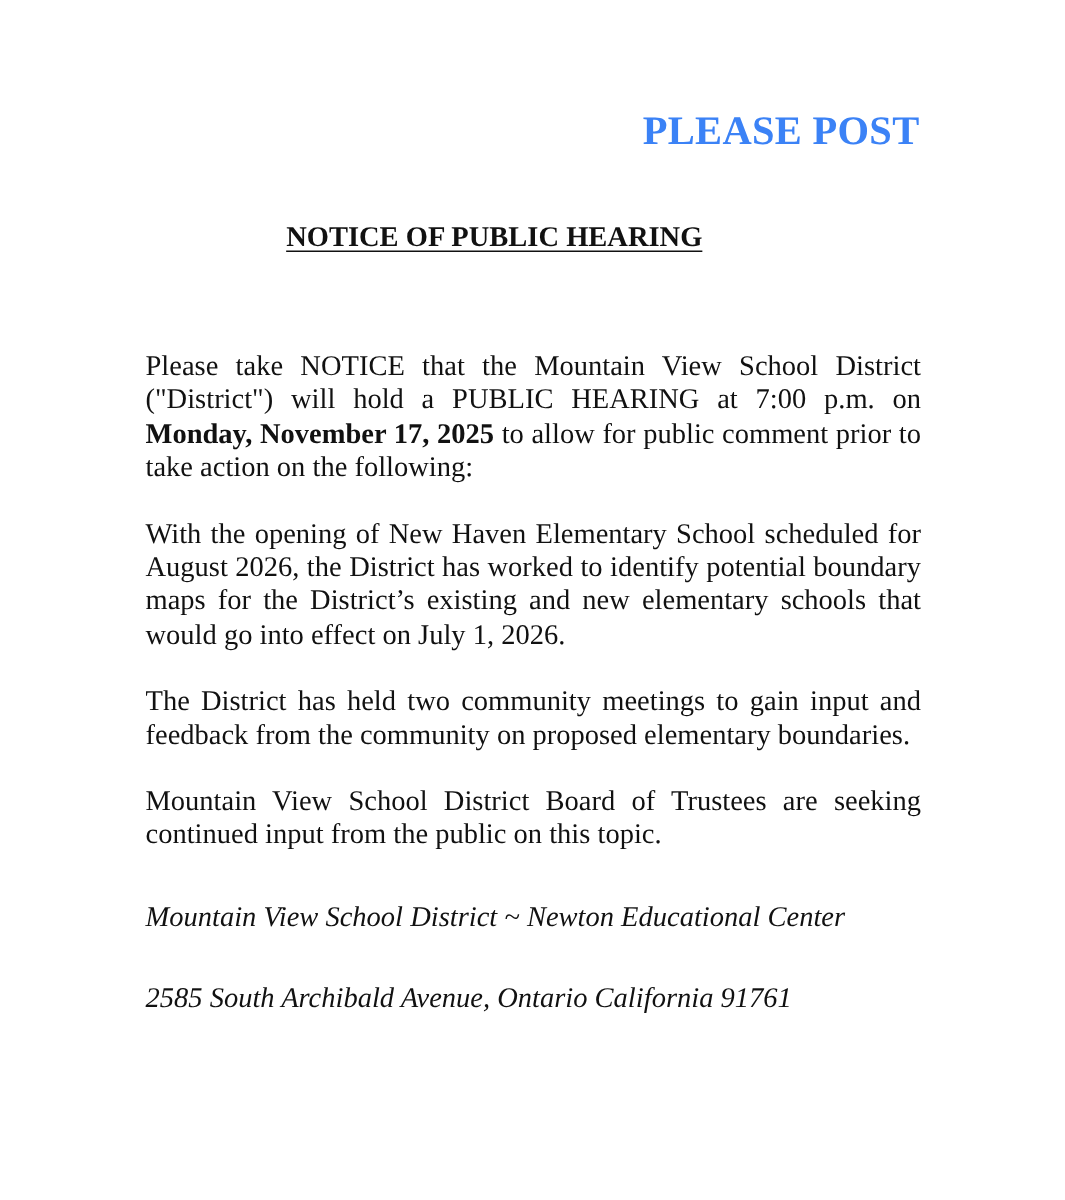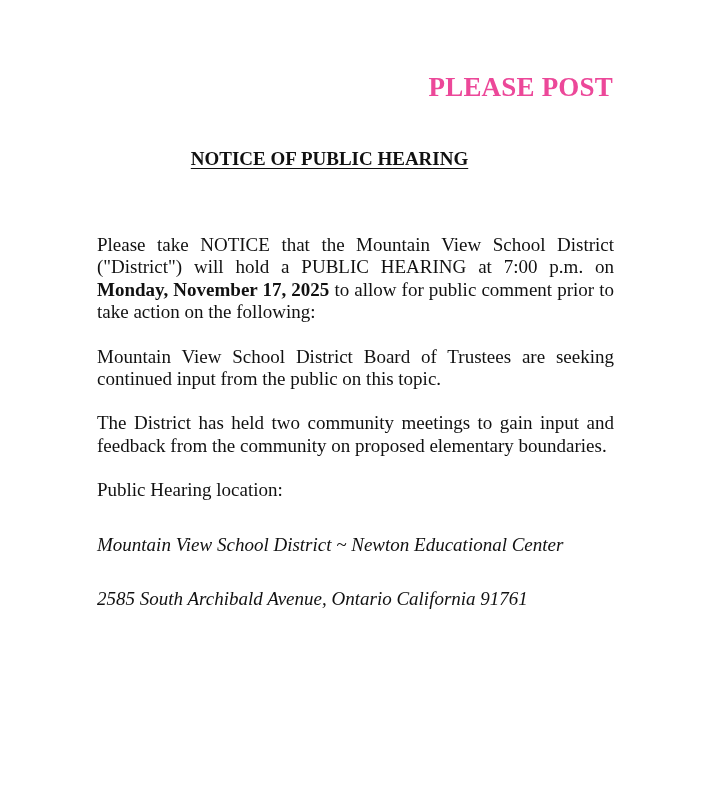--- a/index.html
+++ b/index.html
@@ -1,35 +1,35 @@
 <!DOCTYPE html>
 <html><head>
   <meta charset="utf-8">
   <style>
     html, body { margin: 0; padding: 0; background: #ffffff; }
     body { width: 710px; height: 800px; position: relative; overflow: hidden;
       font-family: "Liberation Serif", serif; color: #111; }
-    .please-post { position: absolute; top: 72px; right: 97px; color: #ec4899;
+    .please-post { position: absolute; top: 72px; right: 97px; color: #3b82f6;
       font-weight: bold; font-size: 27px; letter-spacing: 0.2px; }
     .title { position: absolute; top: 148px; left: 0; width: 659px; text-align: center;
       font-weight: bold; font-size: 19px; text-decoration: underline; text-underline-offset: 3px; }
     .body { position: absolute; top: 234px; left: 97px; width: 517px; font-size: 19px; line-height: 22.4px; }
     .body p { margin: 0 0 22px 0; text-align: justify; }
     .body .bold { font-weight: bold; }
     .body .ital { font-style: italic; display: block; margin-top: 32px; }
     .loc p { margin: 0; }
   </style>
 </head>
 <body>
 
 <div class="please-post">PLEASE POST</div>
 <div class="title">NOTICE OF PUBLIC HEARING</div>
 
 <div class="body">
   <p><span>Please take NOTICE that the Mountain View School District ("District") will hold a PUBLIC HEARING at 7:00 p.m.  on </span><span class="bold">Monday, November 17, 2025</span><span> to allow for public comment prior to take action on the following:</span></p>
+  <p>With the opening of New Haven Elementary School scheduled for August 2026, the District has worked to identify potential boundary maps for the District’s existing  and new elementary schools that would go into effect on July 1, 2026.</p>
+  <p>The District has held two community meetings to gain input and feedback from the community on proposed elementary boundaries.</p>
   <p>Mountain View School District Board of Trustees are seeking continued input from the public on this topic.</p>
-  <p>The District has held two community meetings to gain input and feedback from the community on proposed elementary boundaries.</p>
   <div class="loc">
-    <p>Public Hearing location:</p>
     <span class="ital">Mountain View School District ~ Newton Educational Center</span>
     <span class="ital">2585 South Archibald Avenue, Ontario California 91761</span>
   </div>
 </div>
 
 </body></html>

